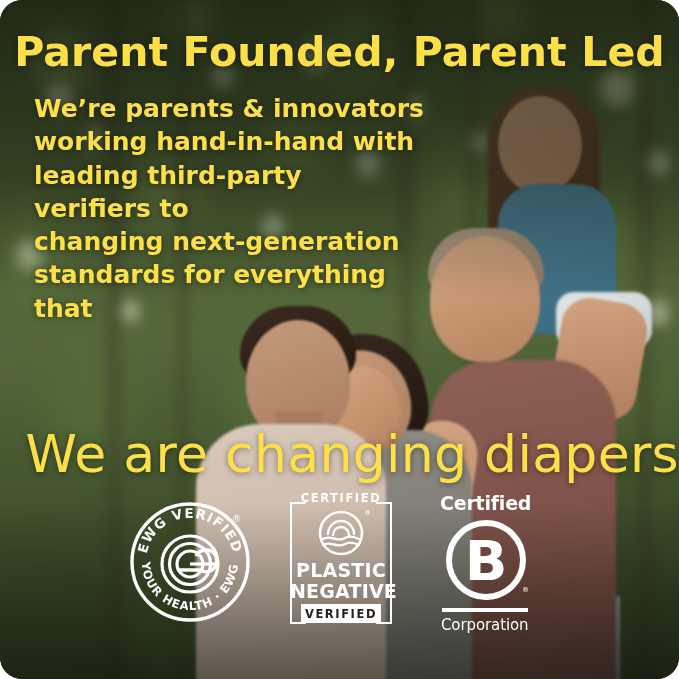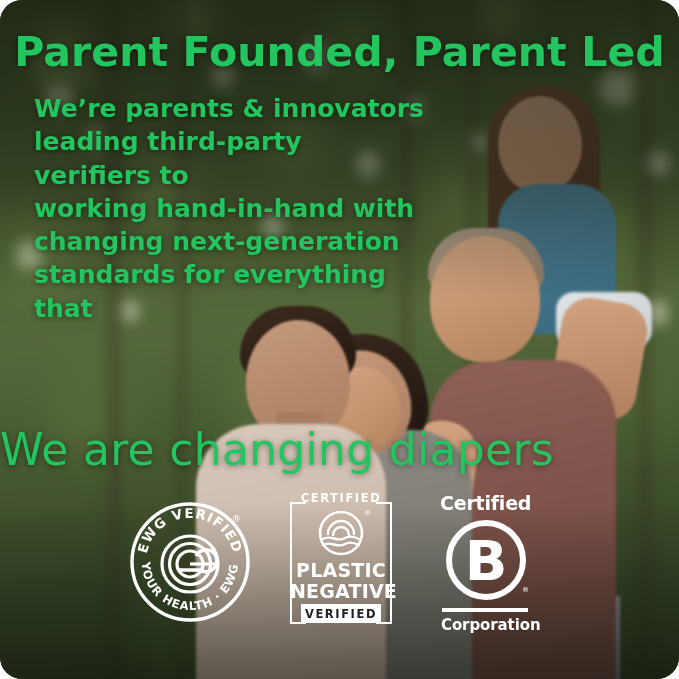--- a/index.html
+++ b/index.html
@@ -90,35 +90,35 @@
   .kid-short{left:556px;top:292px;width:96px;height:56px;border-radius:18px;
     background:linear-gradient(160deg,#e2e6e8,#c5cbcd);filter:blur(1.5px);}
 
   
   .grade{position:absolute;inset:0;
     background:
       linear-gradient(180deg,rgba(14,20,10,.62) 0%,rgba(16,22,12,.40) 26%,rgba(0,0,0,0) 44%),
       linear-gradient(0deg,rgba(10,14,8,.55) 0%,rgba(0,0,0,0) 26%);}
 
   
-  .txt{position:absolute;inset:0;color:#22c55e;text-shadow:0 1px 6px rgba(0,0,0,.45);}
+  .txt{position:absolute;inset:0;color:#fde047;text-shadow:0 1px 6px rgba(0,0,0,.45);}
 
   .headline{
     position:absolute;top:30px;left:0;right:0;text-align:center;
     font-size:41px;line-height:1.12;font-weight:700;letter-spacing:.1px;
     font-family:"DejaVu Sans",sans-serif;
   }
   .lede{
     position:absolute;top:92px;left:34px;width:390px;text-align:left;
     font-size:25px;line-height:1.33;font-weight:700;
   }
   .lede p{margin:0;}
   .tagline{
-    position:absolute;top:428px;left:0;right:0;text-align:left;
-    font-size:44px;line-height:1;font-weight:500;letter-spacing:.3px;
+    position:absolute;top:428px;left:0;right:0;text-align:right;
+    font-size:52px;line-height:1;font-weight:500;letter-spacing:.3px;
   }
 
   
   .badges{position:absolute;left:0;top:494px;width:679px;height:150px;}
 
   
   .ewg{position:absolute;left:128px;top:6px;width:124px;height:124px;}
   .ewg svg{display:block;width:124px;height:124px;}
 
   
@@ -133,21 +133,21 @@
     font-size:19px;font-weight:700;line-height:1.08;letter-spacing:.2px;}
   .pn-prod{position:absolute;top:110px;left:11px;width:80px;height:19px;background:#fff;color:#23201d;
     font-size:11.5px;font-weight:700;letter-spacing:1.6px;display:flex;align-items:center;justify-content:center;}
 
   
   .bcorp{position:absolute;left:440px;top:-2px;width:92px;height:142px;color:#fff;}
   .bc-cert{position:absolute;top:0;left:0;font-size:19px;font-weight:700;letter-spacing:-.2px;}
   .bc-mark{position:absolute;top:26px;left:4px;width:84px;height:84px;}
   .bc-reg{position:absolute;top:94px;left:82px;font-size:7px;}
   .bc-rule{position:absolute;top:116px;left:2px;width:86px;height:4px;background:#fff;}
-  .bc-corp{position:absolute;top:124px;left:1px;font-size:15px;font-weight:700;letter-spacing:-.1px;}
+  .bc-corp{position:absolute;top:124px;left:1px;font-size:15px;font-weight:400;letter-spacing:-.1px;}
 </style>
 </head>
 <body>
 
 <div class="card">
 
   <div class="photo">
     <div class="forest"></div>
 
     <div class="leafhi">
@@ -199,22 +199,22 @@
     </div>
 
     <div class="grade"></div>
   </div>
 
   <div class="txt">
     <div class="headline">Parent Founded, Parent Led</div>
 
     <div class="lede">
       <p>We’re parents &amp; innovators</p>
+      <p>working hand-in-hand with</p>
       <p>leading third-party verifiers to</p>
-      <p>working hand-in-hand with</p>
       <p>changing next-generation</p>
       <p>standards for everything that</p>
     </div>
 
     <div class="tagline">We are changing diapers</div>
   </div>
 
   <div class="badges">
 
     <div class="ewg">

